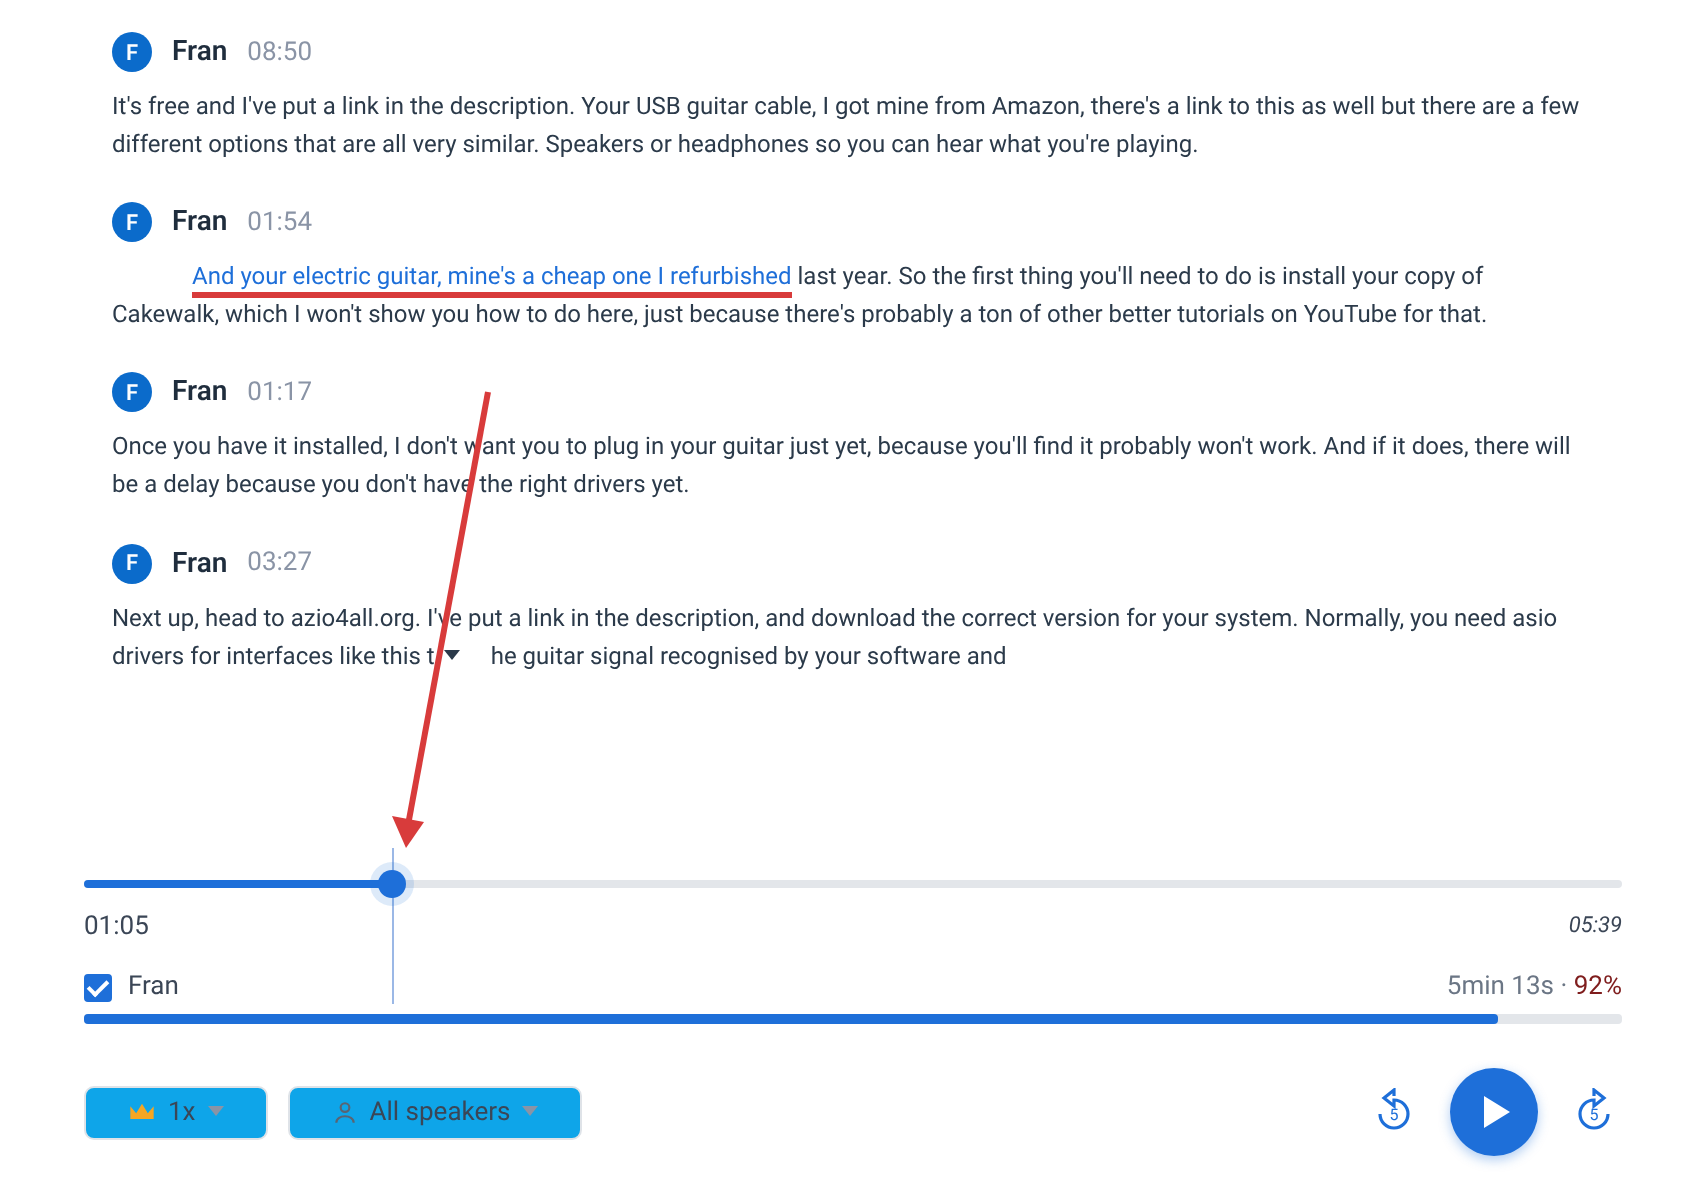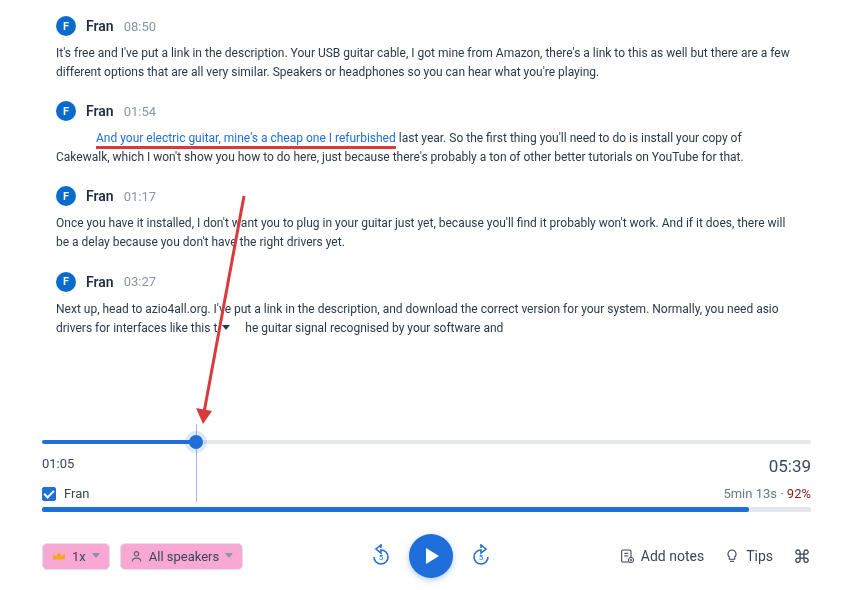--- a/index.html
+++ b/index.html
@@ -135,22 +135,23 @@
     left: 0;
     top: 22px;
     font-size: 13px;
     color: #3b4656;
     text-align: center;
   }
   .time-right {
     position: absolute;
     right: 0;
     top: 22px;
-    font-size: 17px;
+    font-size: 11px;
     color: #3b4656;
+    font-style: italic;
   }
 
   .speaker-row {
     display: flex;
     align-items: center;
     justify-content: space-between;
     margin-top: 12px;
     font-size: 13px;
   }
   .speaker-left {
@@ -198,24 +199,24 @@
     justify-content: space-between;
     margin-top: 22px;
   }
   .controls-left { display: flex; gap: 10px; }
   .pill {
     display: flex;
     align-items: center;
     gap: 6px;
     border: 1px solid #dfe3e8;
     border-radius: 5px;
-    padding: 5px 9px;
+    padding: 5px 21px;
     font-size: 13px;
     color: #3b4656;
-    background: #f9a8d4;
+    background: #0ea5e9;
     cursor: pointer;
   }
   .pill .chev {
     width: 8px; height: 8px;
     position: relative;
   }
   .pill .chev::after{
     content:"";
     position:absolute;
     left:0; top:1px;
@@ -367,37 +368,14 @@
         <div class="play-triangle"></div>
       </div>
       <div class="skip-btn">
         <svg viewBox="0 0 24 24" width="24" height="24">
             <path d="M12 4 V1 l5 4 -5 4 V6 a7 7 0 1 0 7 7" fill="none" stroke="#1e6fd9" stroke-width="1.6"></path>
             <text x="12" y="16" font-size="8" text-anchor="middle" fill="#1e6fd9">5</text>
           </svg>
       </div>
     </div>
 
-    <div class="controls-right">
-      <div class="right-item">
-        <svg viewBox="0 0 24 24" width="16" height="16">
-            <rect x="4" y="3" width="14" height="18" rx="2" fill="none" stroke="#3b4656" stroke-width="1.6"></rect>
-            <line x1="8" y1="8" x2="14" y2="8" stroke="#3b4656" stroke-width="1.6"></line>
-            <line x1="8" y1="12" x2="14" y2="12" stroke="#3b4656" stroke-width="1.6"></line>
-            <circle cx="18" cy="18" r="4" fill="#fff" stroke="#3b4656" stroke-width="1.4"></circle>
-            <line x1="18" y1="16" x2="18" y2="20" stroke="#3b4656" stroke-width="1.4"></line>
-            <line x1="16" y1="18" x2="20" y2="18" stroke="#3b4656" stroke-width="1.4"></line>
-          </svg>
-        <span>Add notes</span>
-      </div>
-      <div class="right-item">
-        <svg viewBox="0 0 24 24" width="16" height="16">
-            <path d="M12 3a6 6 0 0 0-4 10.5V17h8v-3.5A6 6 0 0 0 12 3z" fill="none" stroke="#3b4656" stroke-width="1.6"></path>
-            <line x1="9" y1="20" x2="15" y2="20" stroke="#3b4656" stroke-width="1.6"></line>
-          </svg>
-        <span>Tips</span>
-      </div>
-      <div class="right-item cmd-icon">
-        <span>⌘</span>
-      </div>
-    </div>
   </div>
 </div>
 
 </body></html>

